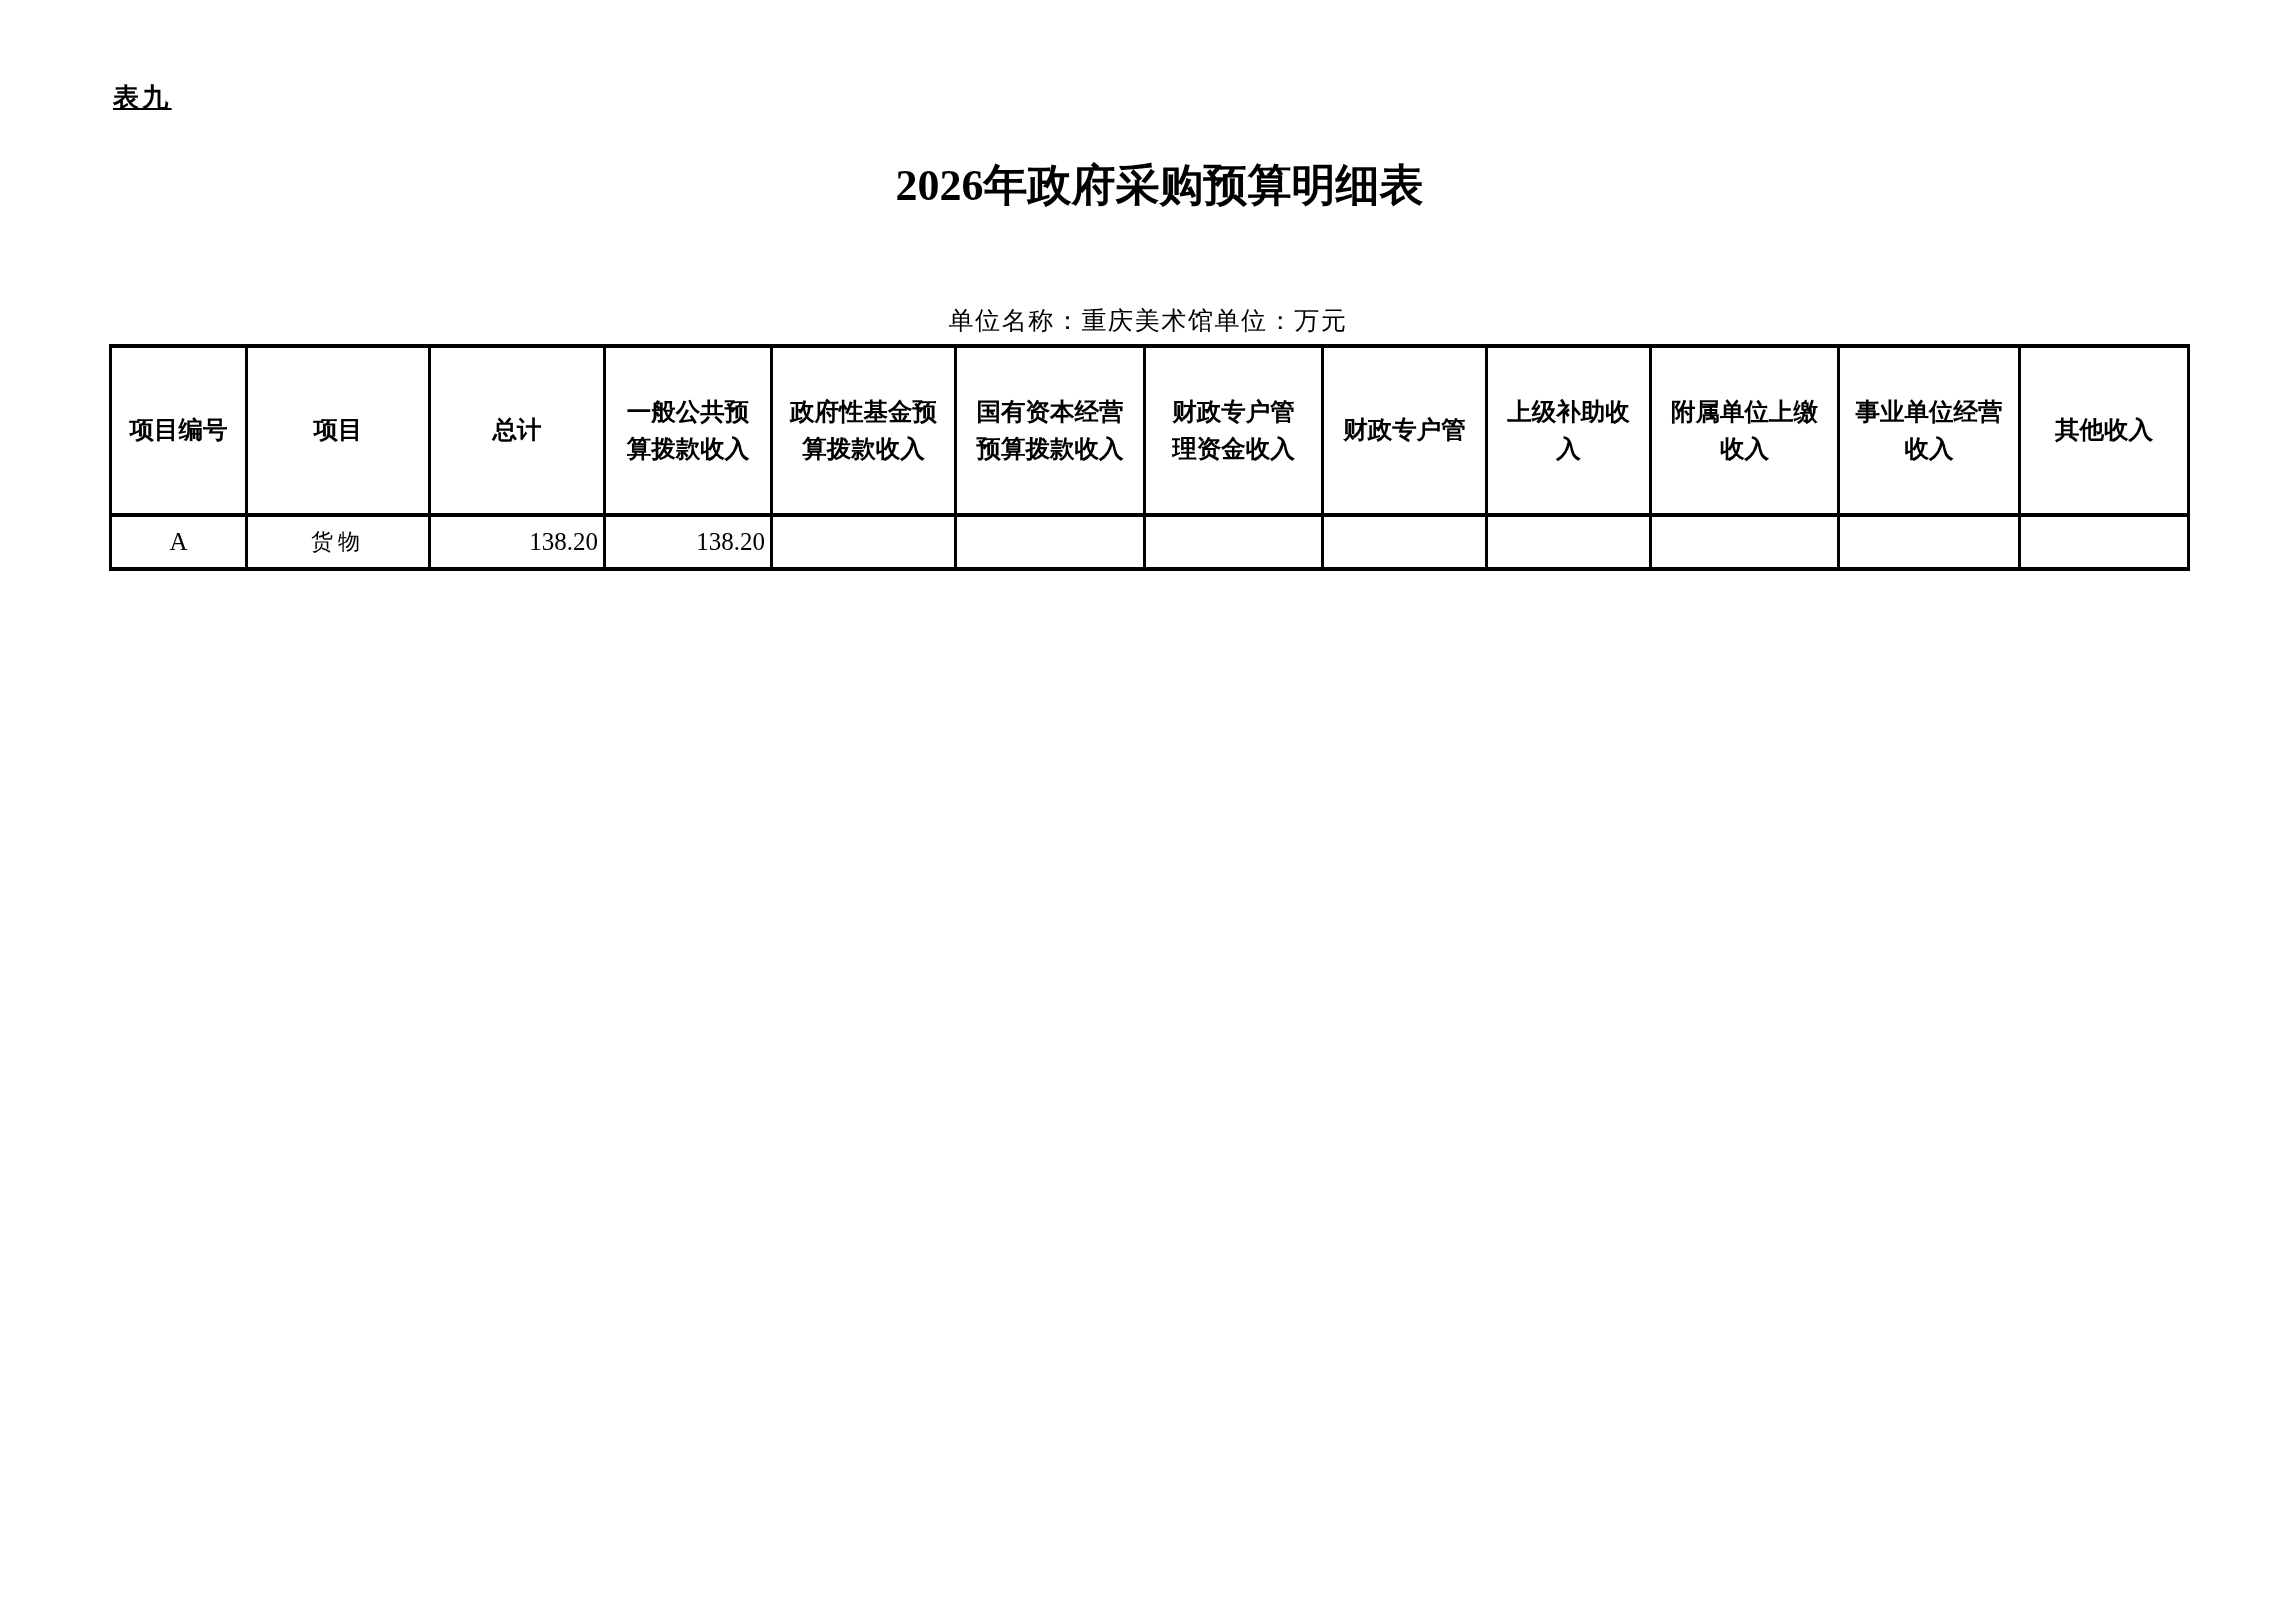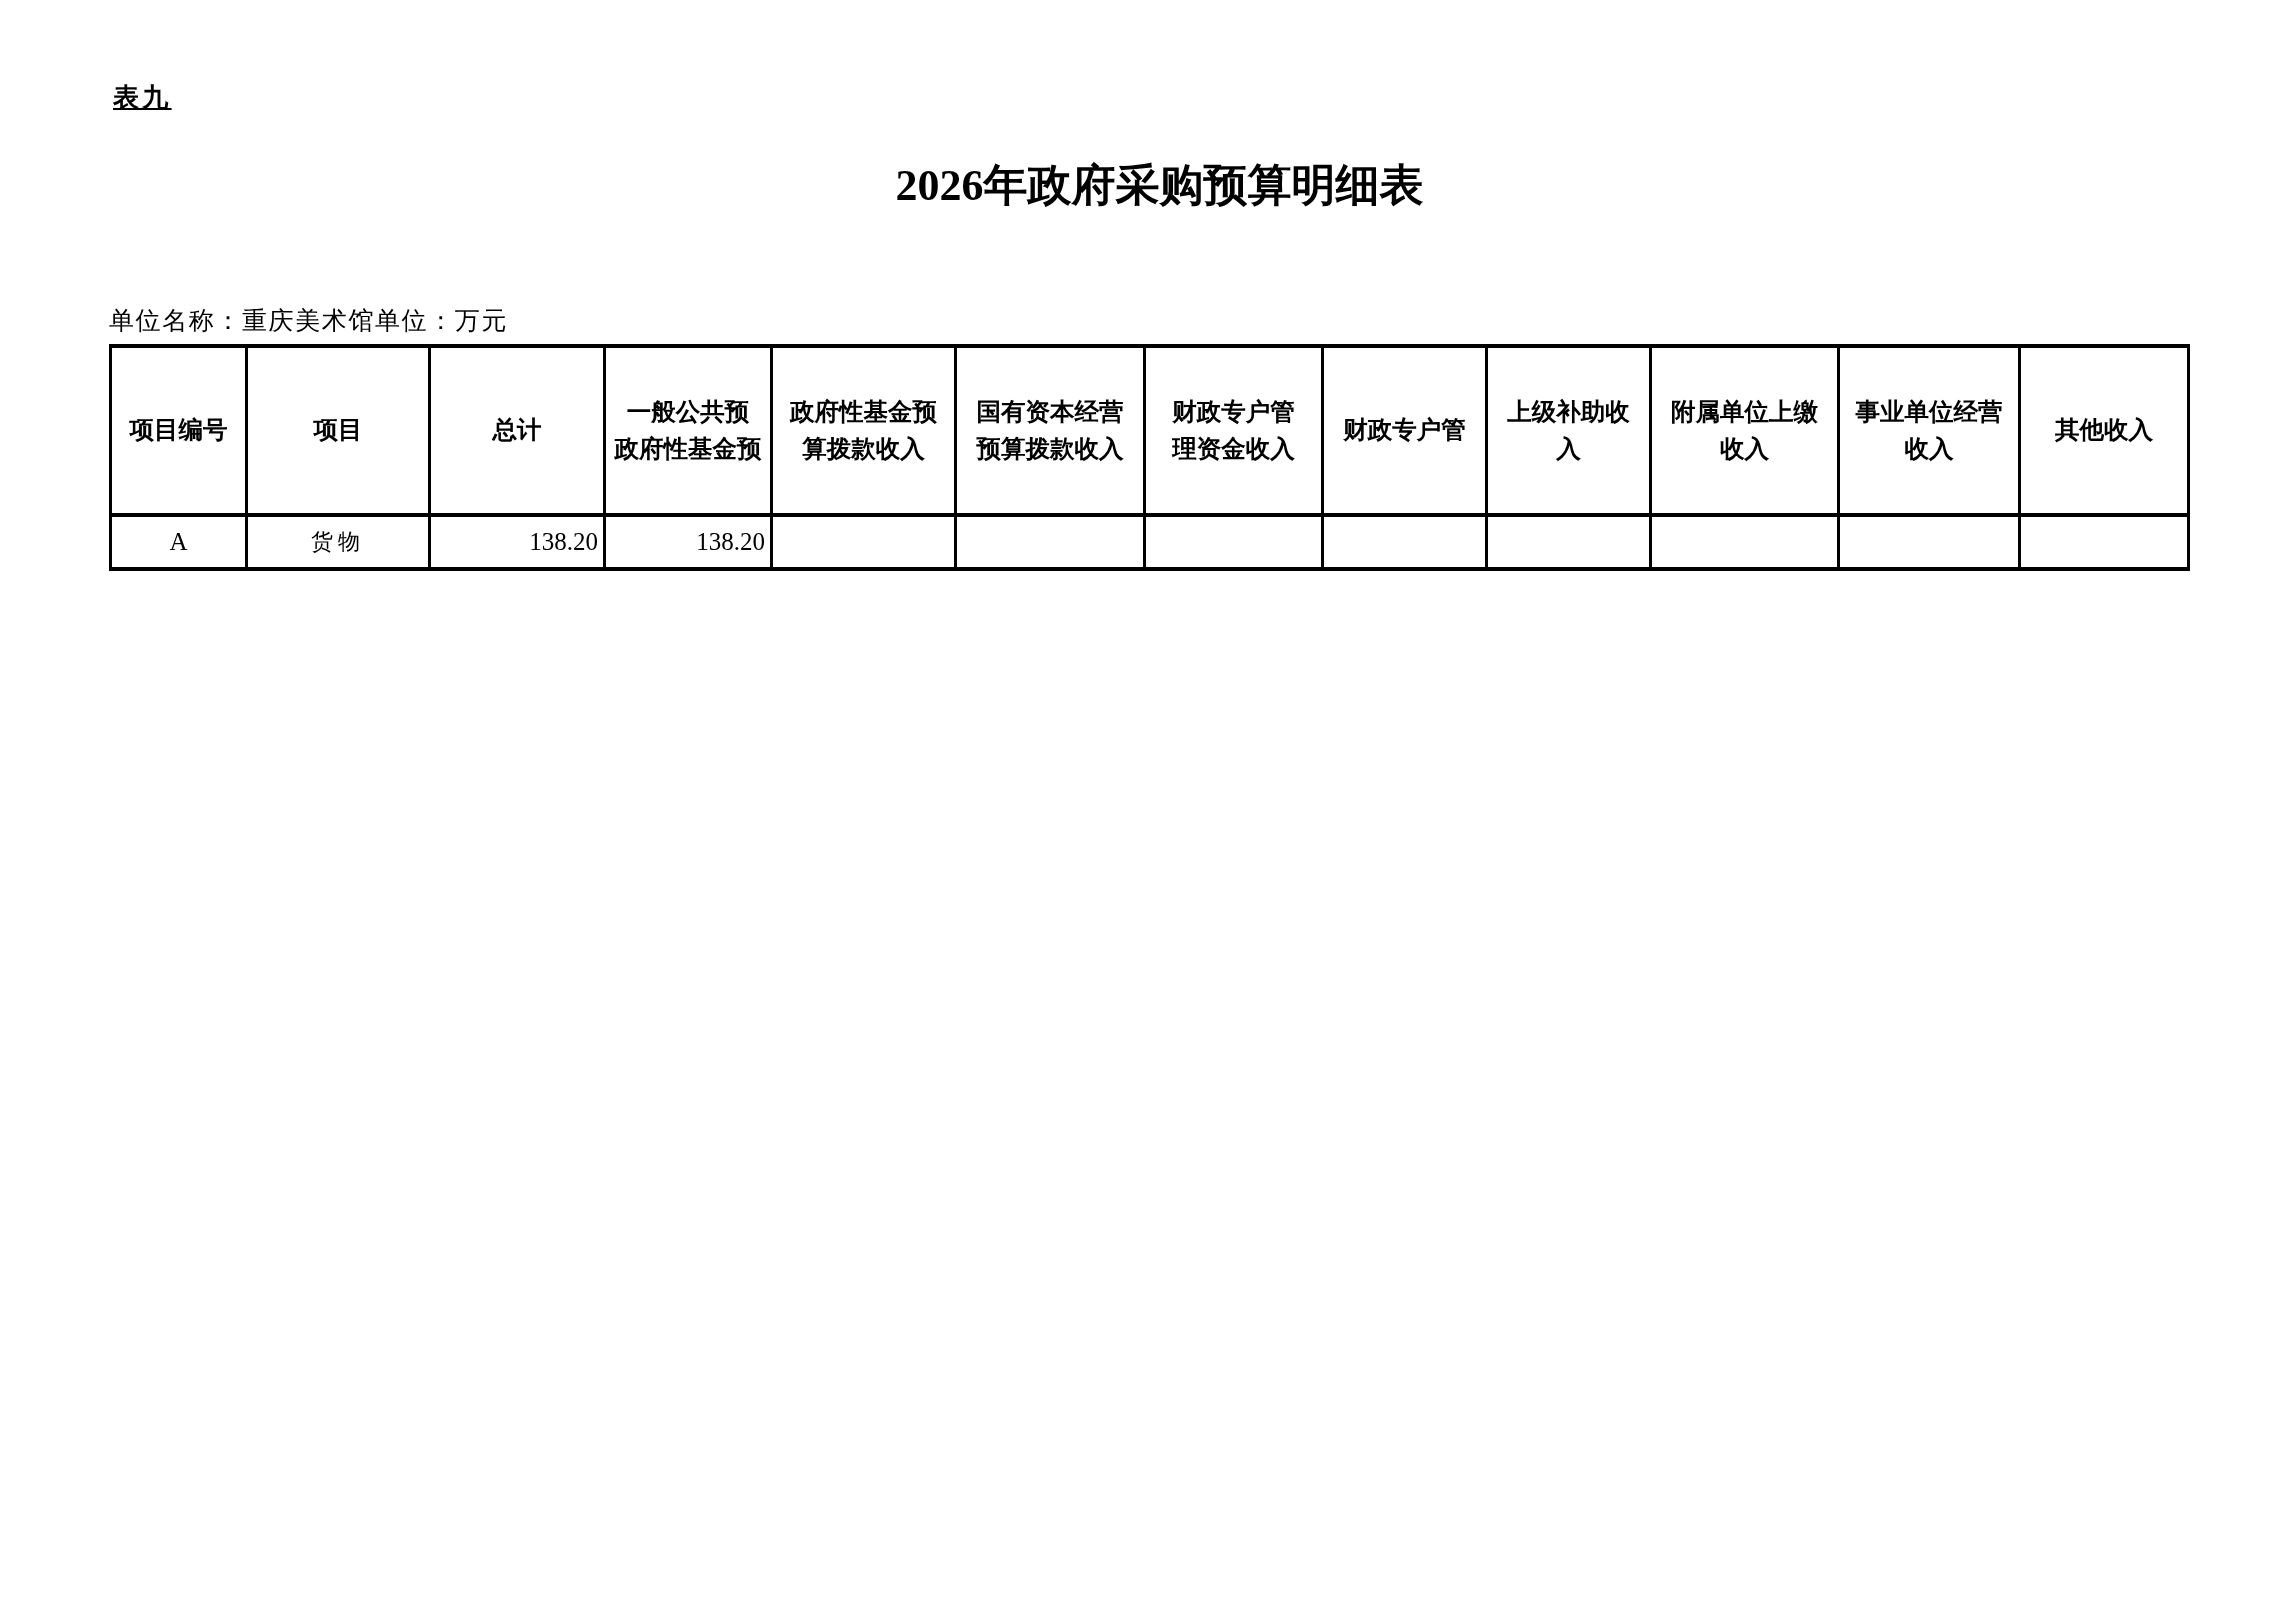--- a/index.html
+++ b/index.html
@@ -35,21 +35,21 @@
     font-weight: bold;
     font-size: 44px;
     line-height: 1.25;
   }
   .meta-row {
     position: absolute;
     left: 109px;
     top: 304px;
     width: 2078px;
     display: flex;
-    justify-content: flex-start;
+    justify-content: center;
     align-items: baseline;
     font-family: "Liberation Serif", "DejaVu Serif", serif;
     font-size: 25px;
     letter-spacing: 1.6px;
   }
   table.budget-table {
     position: absolute;
     left: 109px;
     top: 344px;
     width: 2078px;
@@ -135,21 +135,21 @@
     <col style="width:188px">
     <col style="width:181px">
     <col style="width:169px">
   </colgroup>
   <thead>
     <tr>
       <th>项目编号</th>
       <th>项目</th>
       <th>总计</th>
       <th>一般公共预
-政府性基金预</th>
+算拨款收入</th>
       <th>政府性基金预
 算拨款收入</th>
       <th>国有资本经营
 预算拨款收入</th>
       <th>财政专户管
 理资金收入</th>
       <th>财政专户管</th>
       <th>上级补助收
 入</th>
       <th>附属单位上缴

